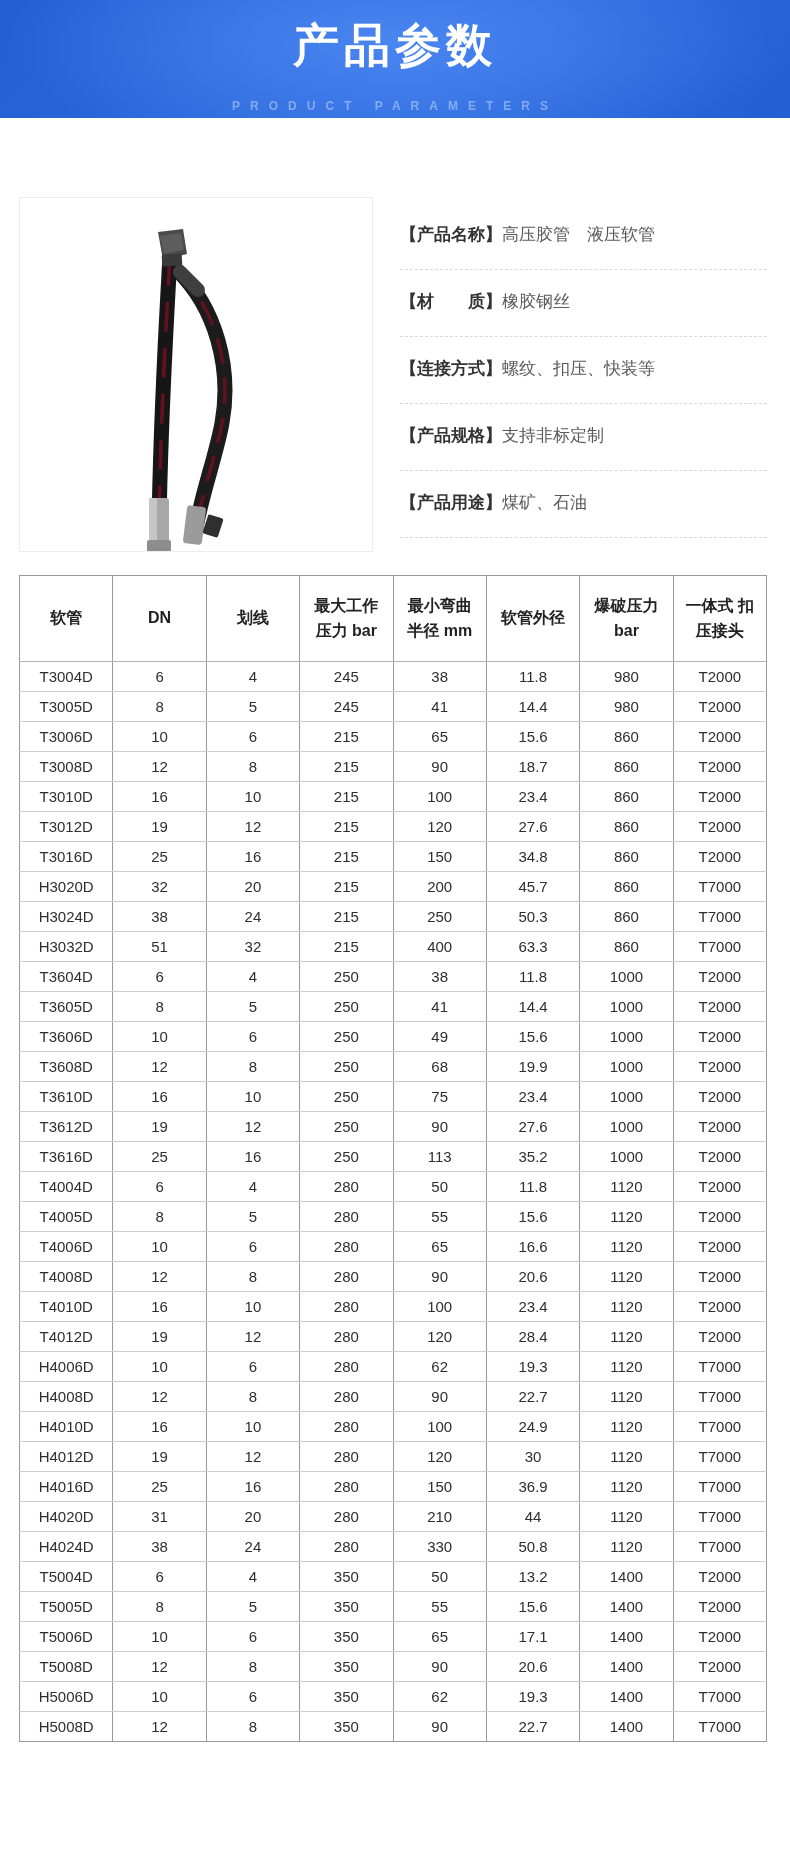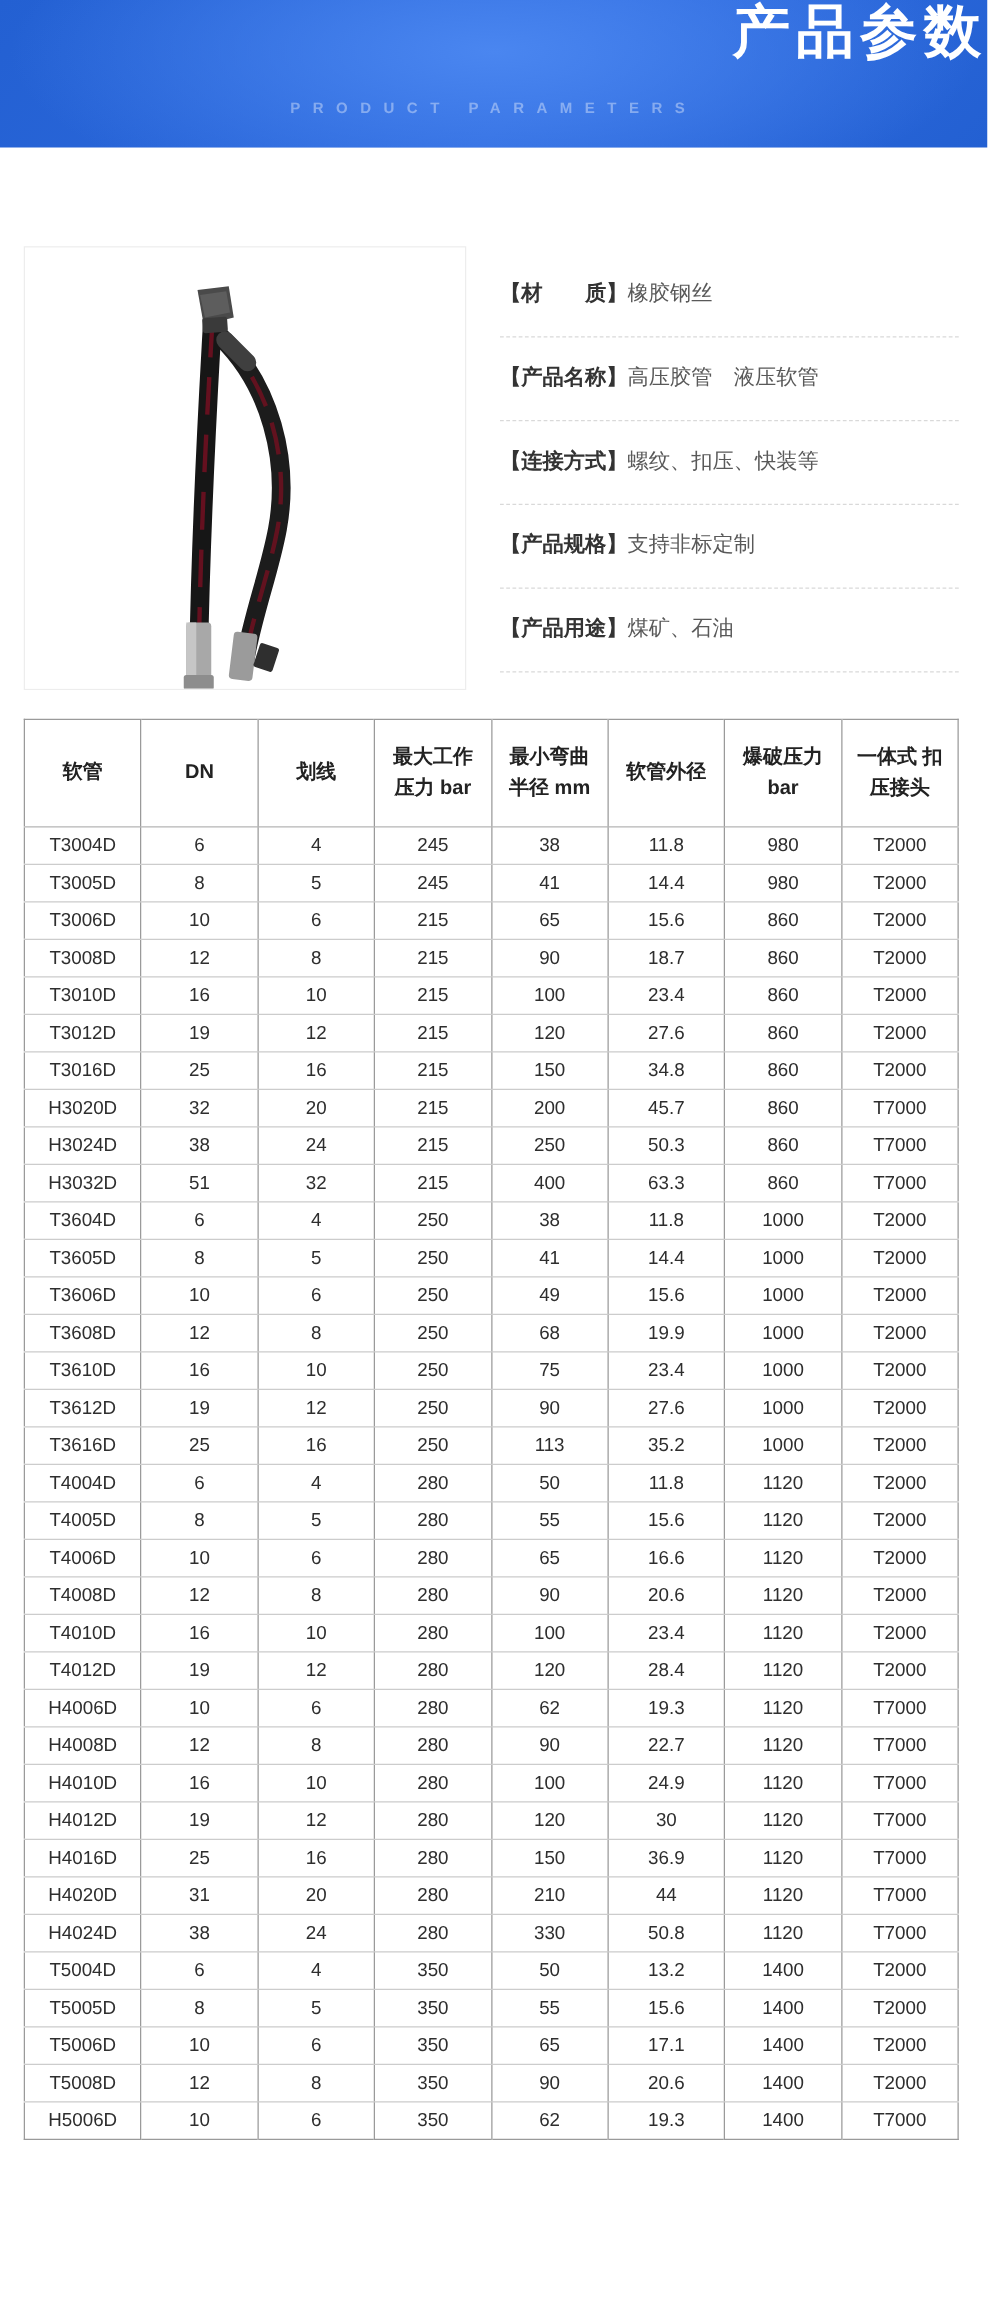--- a/index.html
+++ b/index.html
@@ -14,27 +14,26 @@
   
   .banner{
     height:118px;
     background:
       radial-gradient(ellipse 70% 160% at 50% 35%, var(--banner-hi) 0%, rgba(0,0,0,0) 70%),
       linear-gradient(135deg, var(--banner-a) 0%, var(--banner-b) 55%, var(--banner-a) 100%);
     text-align:center;
     overflow:hidden;
   }
   .banner-title{
-    margin-top:0;
+    margin-top:20px;
     font-size:46px;
     font-weight:700;
     color:#ffffff;
     letter-spacing:5px;
     line-height:1.1;
-    text-align:right;
   }
   .banner-subtitle{
     margin-top:28px;
     font-size:12px;
     font-weight:600;
     color:rgba(255,255,255,0.38);
     letter-spacing:10px;
     text-align:center;
   }
   
@@ -137,22 +136,22 @@
         <rect x="129" y="300" width="20" height="46" rx="3" fill="#a8a8a8"></rect>
         <rect x="129" y="300" width="8" height="46" fill="#c6c6c6"></rect>
         <rect x="127" y="342" width="24" height="12" rx="2" fill="#8d8d8d"></rect>
         <rect x="165" y="308" width="19" height="38" rx="3" fill="#9b9b9b" transform="rotate(7 174 327)"></rect>
         <rect x="185" y="318" width="16" height="20" rx="2" fill="#2f2f2f" transform="rotate(18 193 328)"></rect>
       </svg>
     </div>
 
     <div class="details">
 
-    <div class="detail-item"><span class="detail-label">【材　　质】</span><span class="detail-value">橡胶钢丝</span></div>
-        <div class="detail-item"><span class="detail-label">【产品名称】</span><span class="detail-value">高压胶管　液压软管</span></div>
+    <div class="detail-item"><span class="detail-label">【产品名称】</span><span class="detail-value">高压胶管　液压软管</span></div>
+        <div class="detail-item"><span class="detail-label">【材　　质】</span><span class="detail-value">橡胶钢丝</span></div>
         <div class="detail-item"><span class="detail-label">【连接方式】</span><span class="detail-value">螺纹、扣压、快装等</span></div>
         <div class="detail-item"><span class="detail-label">【产品规格】</span><span class="detail-value">支持非标定制</span></div>
         <div class="detail-item"><span class="detail-label">【产品用途】</span><span class="detail-value">煤矿、石油</span></div>
       </div>
 
   </section>
 
   <table class="spec-table">
     <thead>
       <tr>
@@ -511,17 +510,27 @@
         <tr>
           <td>H5006D</td>
           <td>10</td>
           <td>6</td>
           <td>350</td>
           <td>62</td>
           <td>19.3</td>
           <td>1400</td>
           <td>T7000</td>
         </tr>
+        <tr>
+          <td>H5008D</td>
+          <td>12</td>
+          <td>8</td>
+          <td>350</td>
+          <td>90</td>
+          <td>22.7</td>
+          <td>1400</td>
+          <td>T7000</td>
+        </tr>
       </tbody>
   </table>
 
   <div class="bottom-gap"></div>
 </div>
 
 </body></html>

